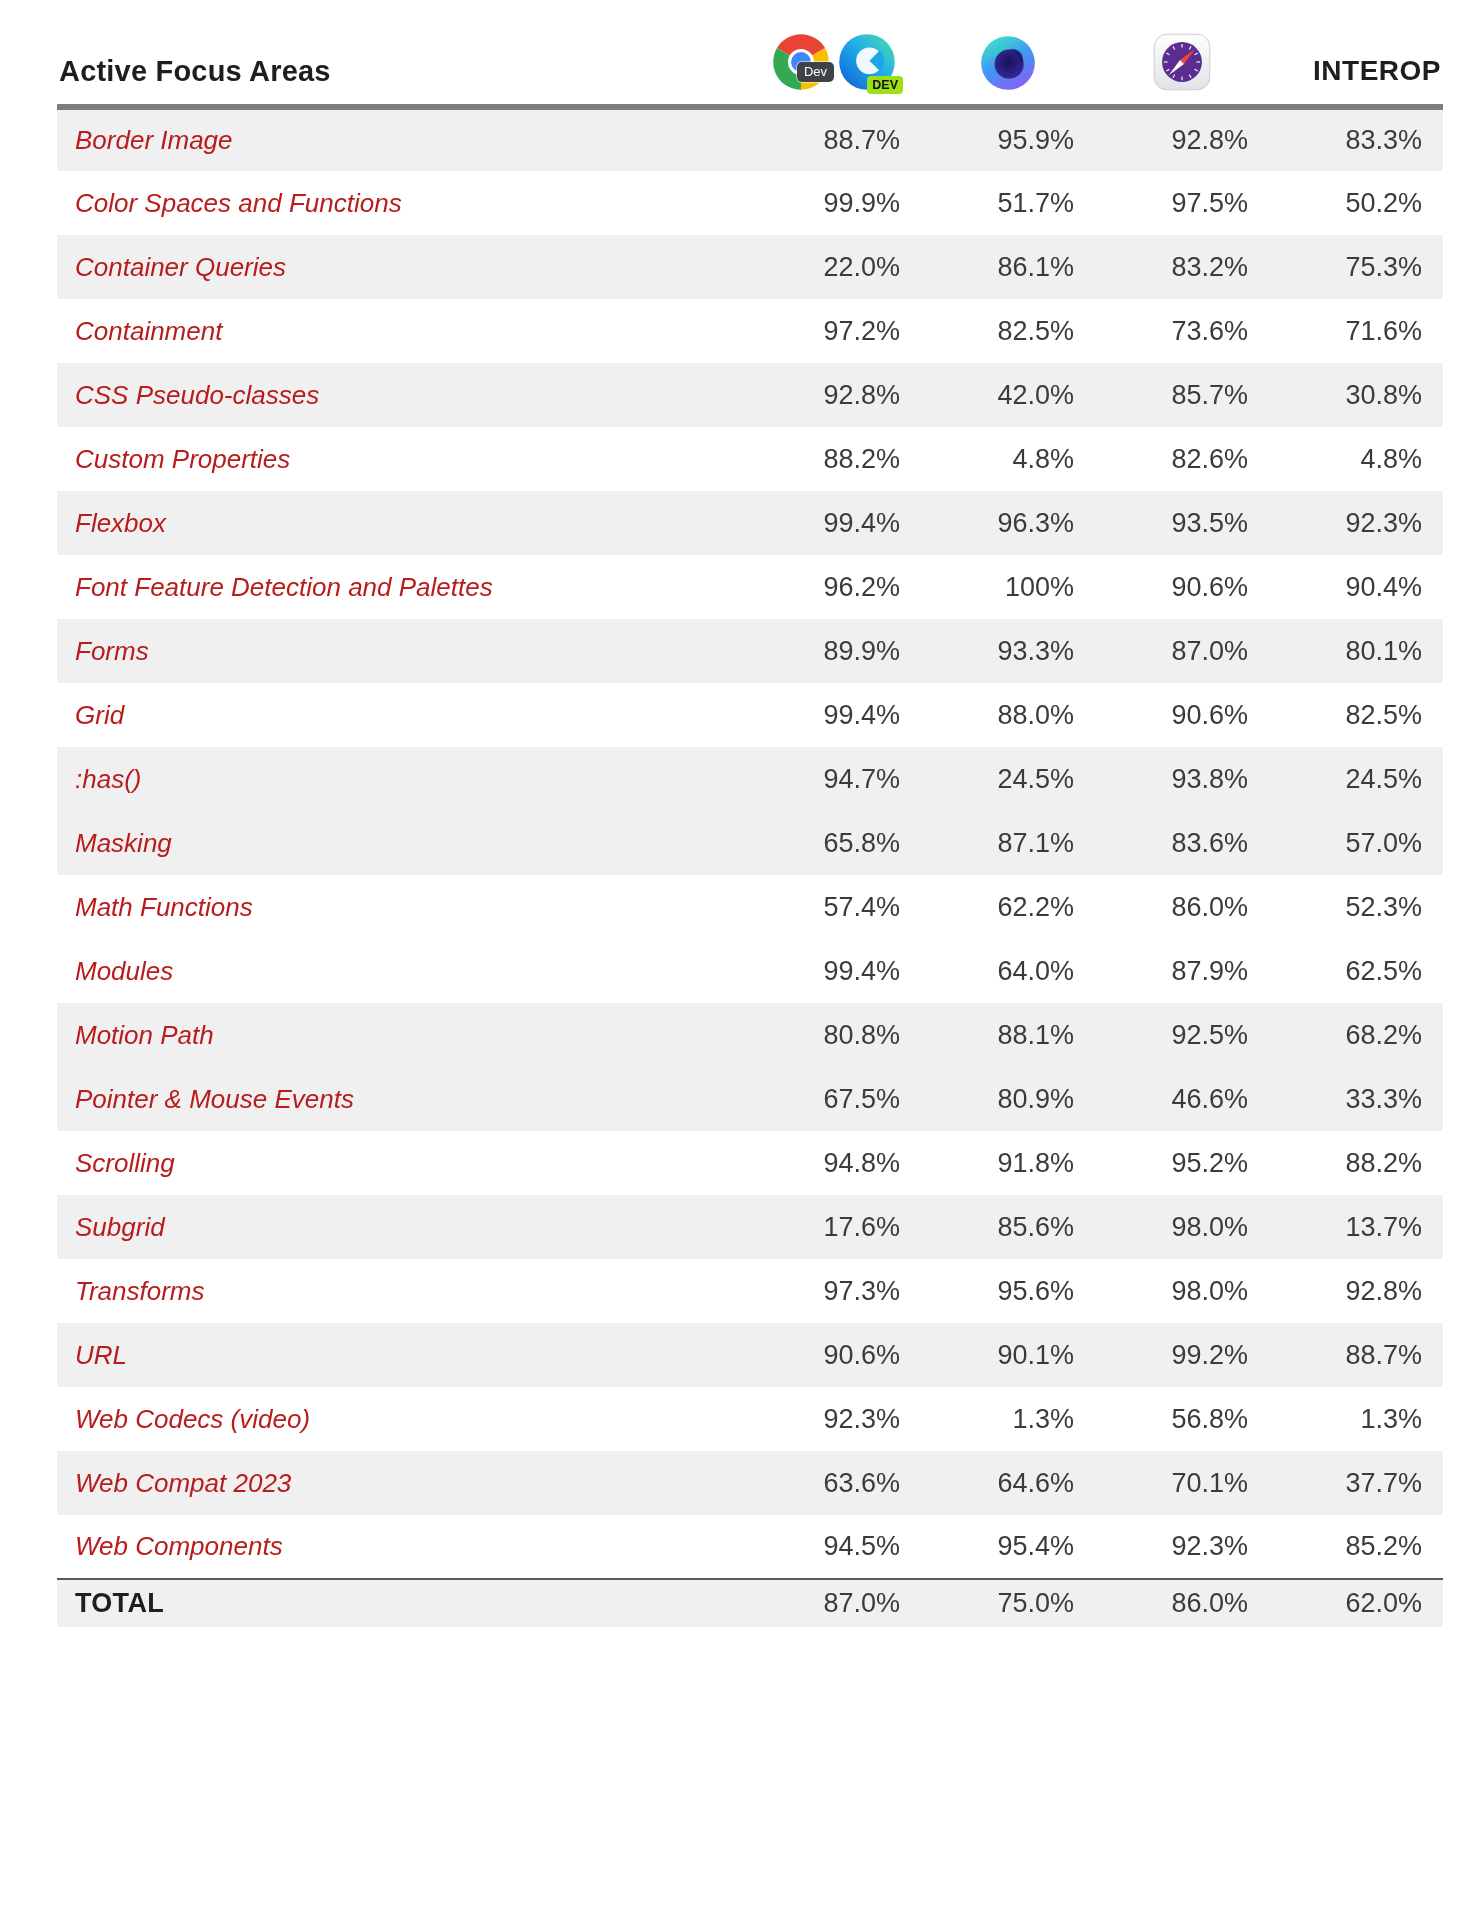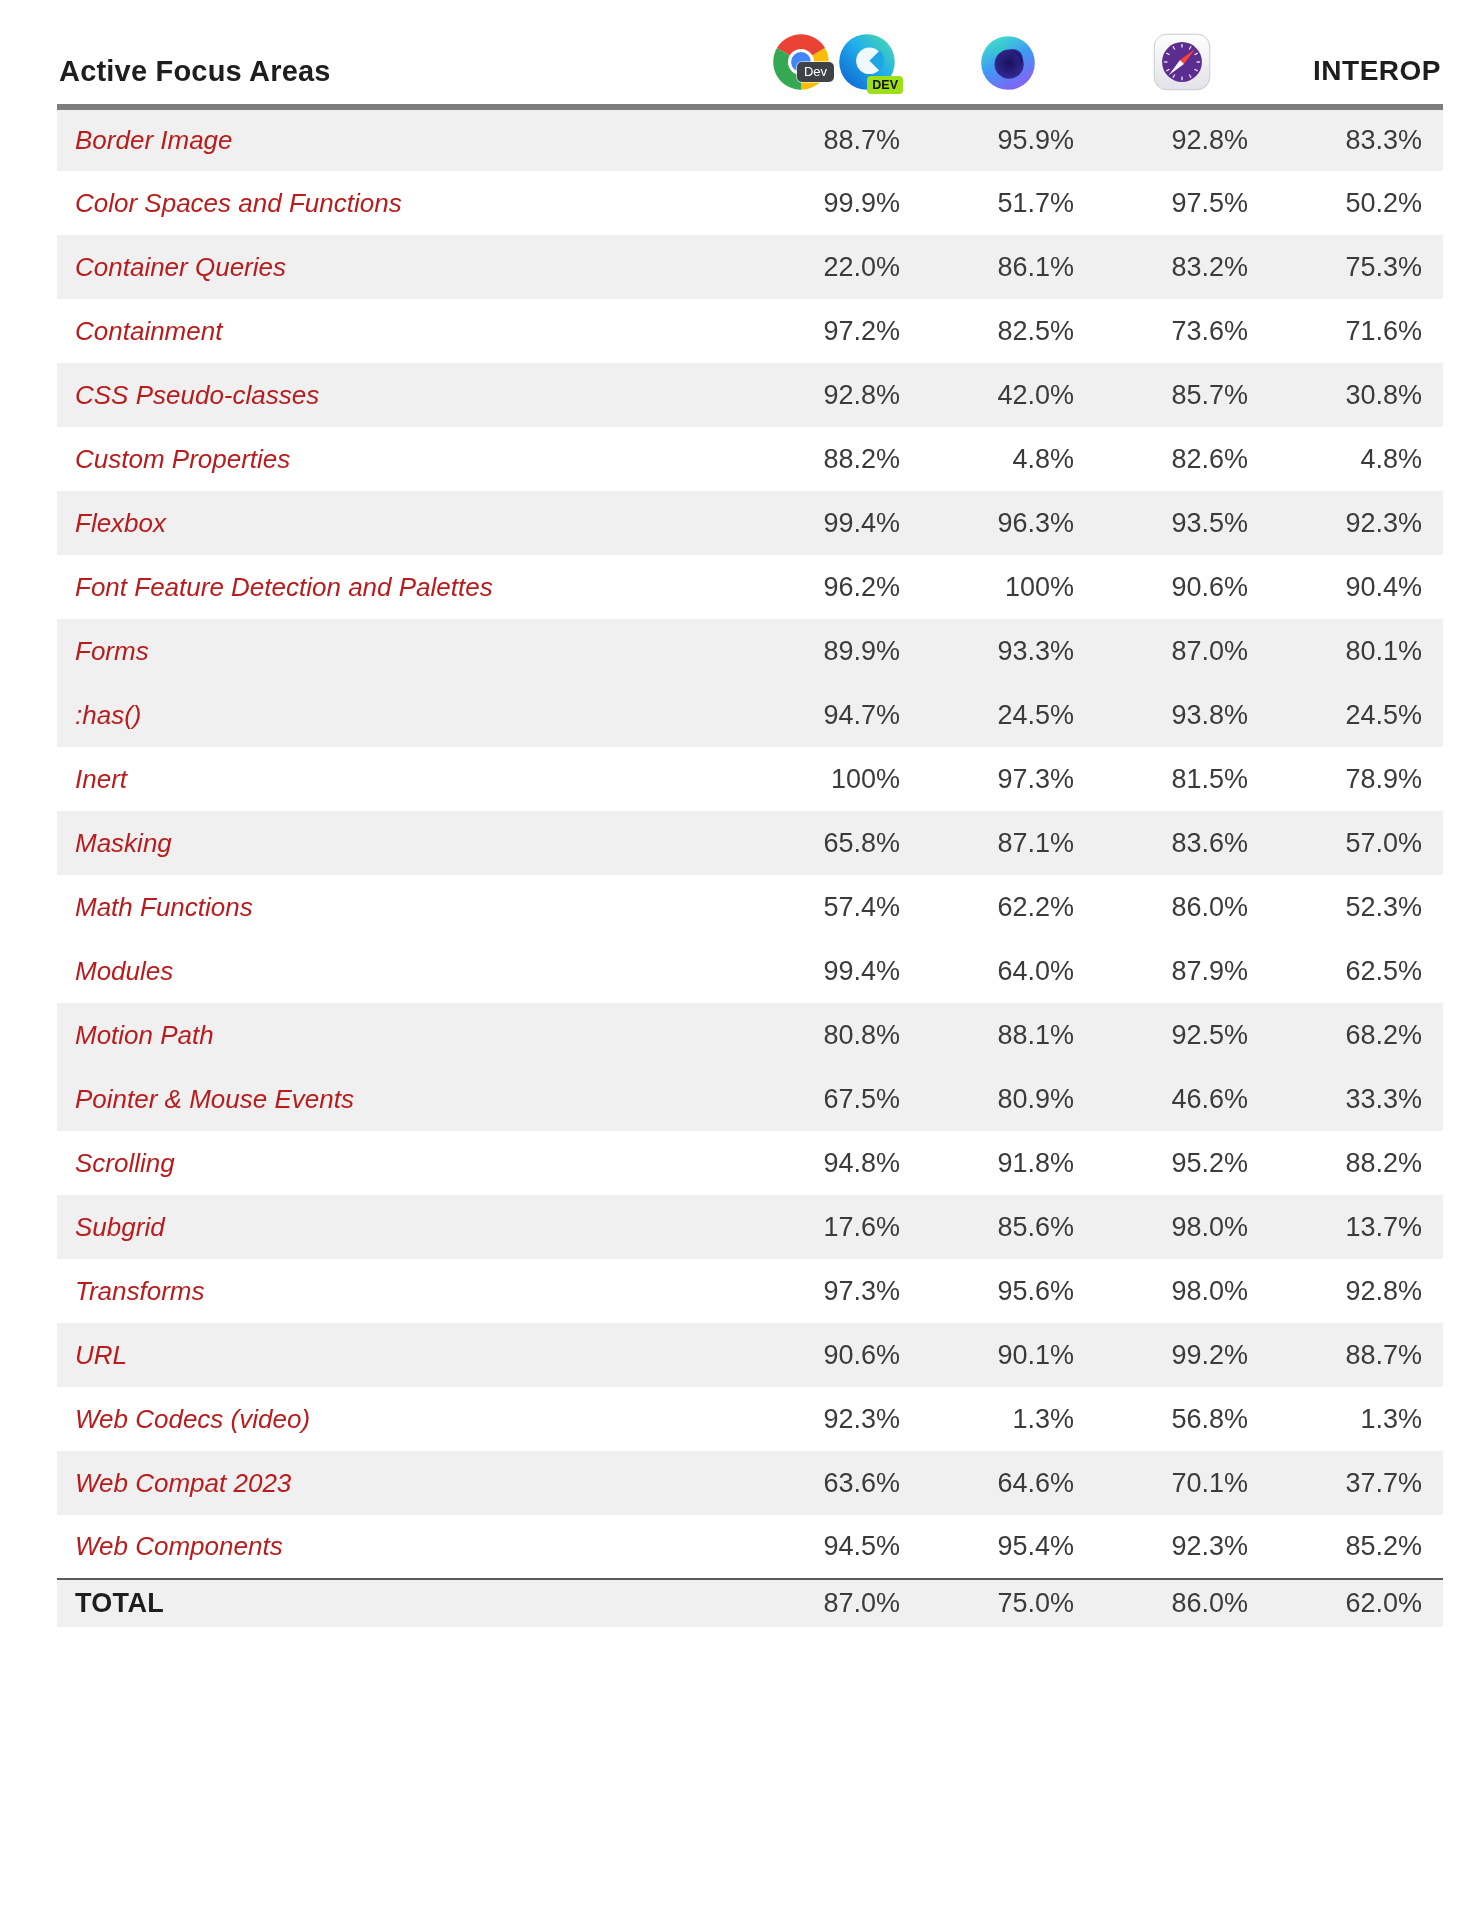--- a/index.html
+++ b/index.html
@@ -263,33 +263,33 @@
           <td class="score">90.6%</td>
           <td class="score">90.4%</td>
         </tr>
         <tr class="stripe">
           <td class="label-cell"><a href="#" class="area-link">Forms</a></td>
           <td class="score">89.9%</td>
           <td class="score">93.3%</td>
           <td class="score">87.0%</td>
           <td class="score">80.1%</td>
         </tr>
+        <tr>
+          <td class="label-cell"><a href="#" class="area-link">Grid</a></td>
+          <td class="score">99.4%</td>
+          <td class="score">88.0%</td>
+          <td class="score">90.6%</td>
+          <td class="score">82.5%</td>
+        </tr>
         <tr class="stripe">
           <td class="label-cell"><a href="#" class="area-link">:has()</a></td>
           <td class="score">94.7%</td>
           <td class="score">24.5%</td>
           <td class="score">93.8%</td>
           <td class="score">24.5%</td>
-        </tr>
-        <tr>
-          <td class="label-cell"><a href="#" class="area-link">Inert</a></td>
-          <td class="score">100%</td>
-          <td class="score">97.3%</td>
-          <td class="score">81.5%</td>
-          <td class="score">78.9%</td>
         </tr>
         <tr class="stripe">
           <td class="label-cell"><a href="#" class="area-link">Masking</a></td>
           <td class="score">65.8%</td>
           <td class="score">87.1%</td>
           <td class="score">83.6%</td>
           <td class="score">57.0%</td>
         </tr>
         <tr>
           <td class="label-cell"><a href="#" class="area-link">Math Functions</a></td>

